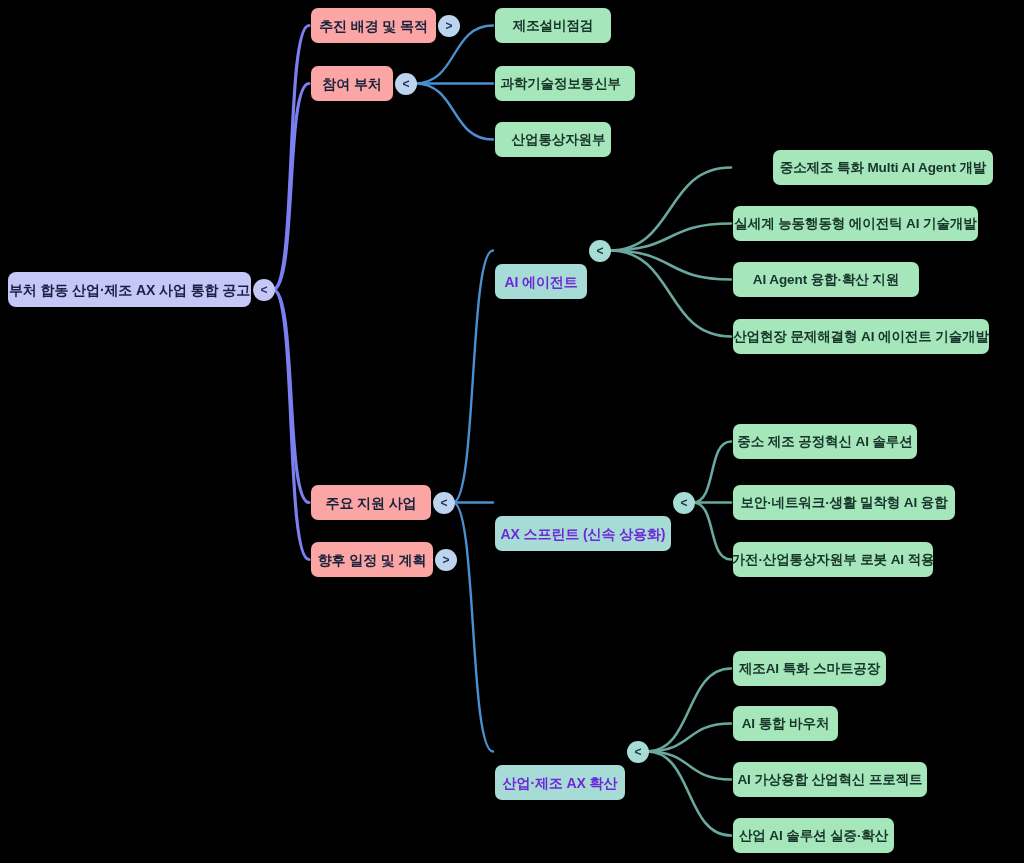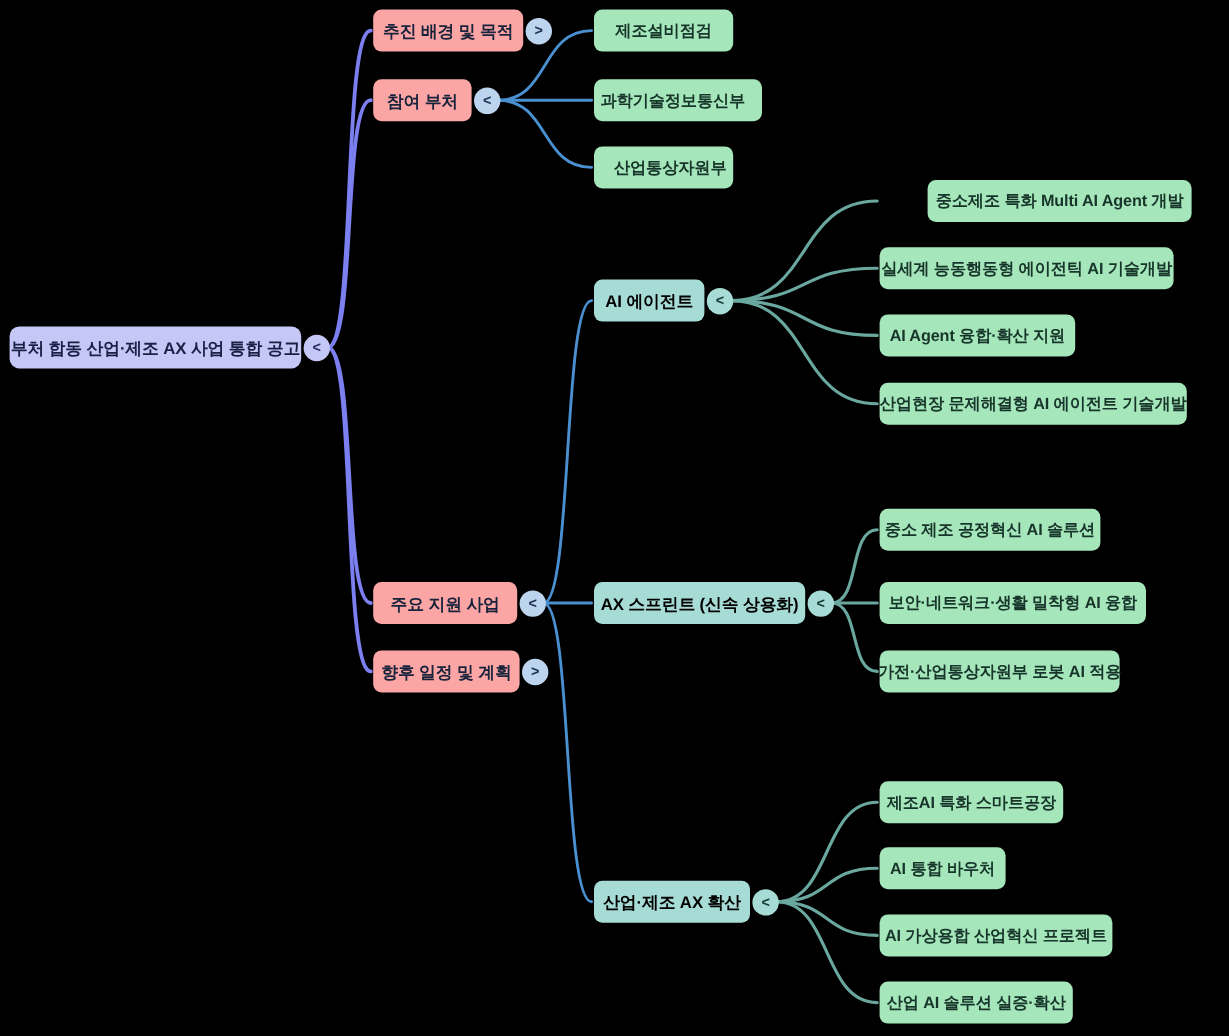--- a/index.html
+++ b/index.html
@@ -44,22 +44,23 @@
     font-size: 14px;
     border-radius: 8px;
   }
   .node.l1 {
     background: #fca5a5;
     color: #17223b;
     font-size: 14px;
   }
   .node.l2 {
     background: #a7dcd6;
-    color: #000000;
+    color: #6d28d9;
     font-size: 14px;
+    margin-top: 31px;
   }
   .node.leaf {
     background: #a5e6ba;
     color: #17352a;
     font-size: 13.5px;
   }
   .toggle {
     position: absolute;
     width: 22px;
     height: 22px;
@@ -152,21 +153,21 @@
       </div>
       <div class="toggle l2-t" style="left: 589px; top: 239.5px;">
         <span>&lt;</span>
       </div>
       <div class="node leaf" style="left: 733px; top: 150px; width: 220px; height: 35px; margin-left: 40px;">
         <span>중소제조 특화 Multi AI Agent 개발</span>
       </div>
       <div class="node leaf" style="left: 733px; top: 206px; width: 245px; height: 35px;">
         <span>실세계 능동행동형 에이전틱 AI 기술개발</span>
       </div>
-      <div class="node leaf" style="left: 733px; top: 262px; width: 163px; height: 35px;">
+      <div class="node leaf" style="left: 733px; top: 262px; width: 186px; height: 35px;">
         <span>AI Agent 융합·확산 지원</span>
       </div>
       <div class="node leaf" style="left: 733px; top: 319px; width: 256px; height: 35px;">
         <span>산업현장 문제해결형 AI 에이전트 기술개발</span>
       </div>
       <div class="node l2" style="left: 495px; top: 485px; width: 176px; height: 35px;">
         <span>AX 스프린트 (신속 상용화)</span>
       </div>
       <div class="toggle l2-t" style="left: 673px; top: 491.5px;">
         <span>&lt;</span>

